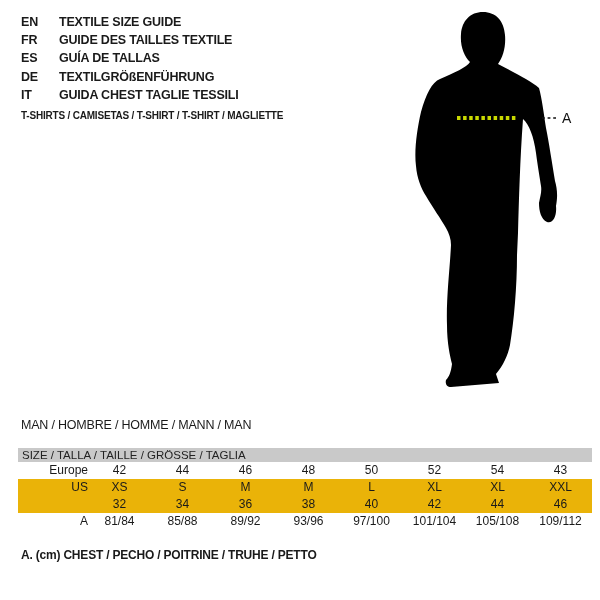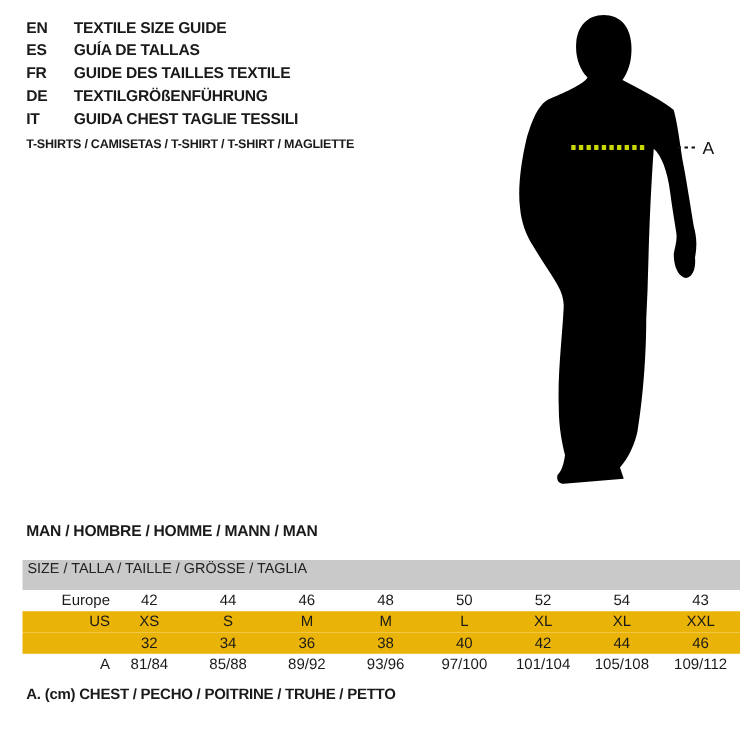--- a/index.html
+++ b/index.html
@@ -12,46 +12,46 @@
   
   .lang-block{left:21px;top:13px;font-weight:bold;font-size:12.5px;letter-spacing:-0.2px;}
   .lang-row{display:flex;height:18.2px;line-height:18.2px;}
   .lang-code{width:38px;}
   
   .categories{left:21px;top:107px;font-weight:bold;font-size:10px;line-height:18px;letter-spacing:-0.2px;}
   
   .figure{left:390px;top:5px;width:200px;height:390px;}
   .measure-a-label{font-family:"Liberation Sans",sans-serif;font-size:14px;fill:#111;}
   
-  .man-heading{left:21px;top:418px;font-weight:bold;font-size:12.5px;letter-spacing:-0.2px;}
+  .man-heading{left:21px;top:418px;font-weight:normal;font-size:12.5px;letter-spacing:-0.2px;}
   
   .size-table{left:18px;top:448px;width:574px;font-size:12px;}
-  .thead{background:#c9c9c9;height:24px;line-height:14px;padding-left:4px;font-size:11.5px;color:#222;}
+  .thead{background:#c9c9c9;height:14px;line-height:14px;padding-left:4px;font-size:11.5px;color:#222;}
   .trow{display:grid;grid-template-columns:70px repeat(8,1fr);height:17px;line-height:17px;}
   .trow.shaded{background:#eab308;}
   .tlabel{padding-left:4px;text-align:right;}
   .tcell{text-align:center;}
   
   .footnote{left:21px;top:548px;font-weight:bold;font-size:12px;letter-spacing:-0.2px;}
 </style>
 </head>
 <body>
 
 <div class="abs lang-block">
   <div class="lang-row">
     <span class="lang-code">EN</span>
     <span>TEXTILE SIZE GUIDE</span>
   </div>
   <div class="lang-row">
+    <span class="lang-code">FR</span>
+    <span>GUIDE DES TAILLES TEXTILE</span>
+  </div>
+  <div class="lang-row">
     <span class="lang-code">ES</span>
     <span>GUÍA DE TALLAS</span>
-  </div>
-  <div class="lang-row">
-    <span class="lang-code">FR</span>
-    <span>GUIDE DES TAILLES TEXTILE</span>
   </div>
   <div class="lang-row">
     <span class="lang-code">DE</span>
     <span>TEXTILGRÖßENFÜHRUNG</span>
   </div>
   <div class="lang-row">
     <span class="lang-code">IT</span>
     <span>GUIDA CHEST TAGLIE TESSILI</span>
   </div>
 </div>

